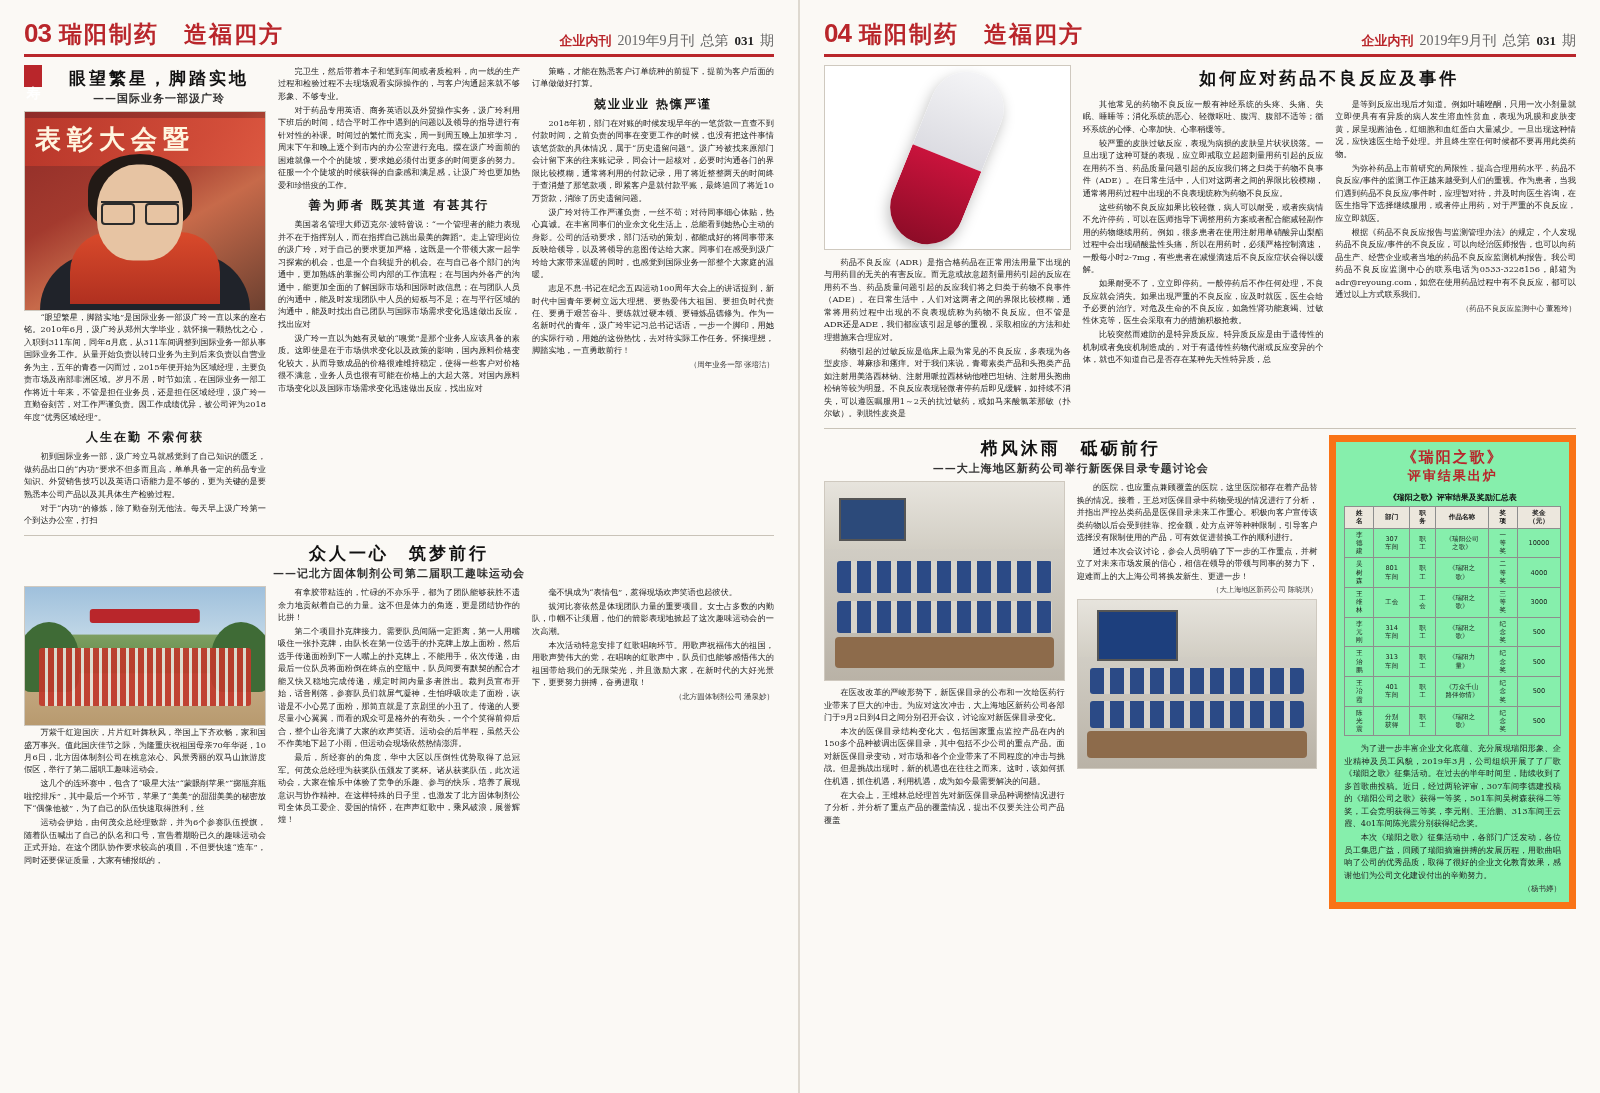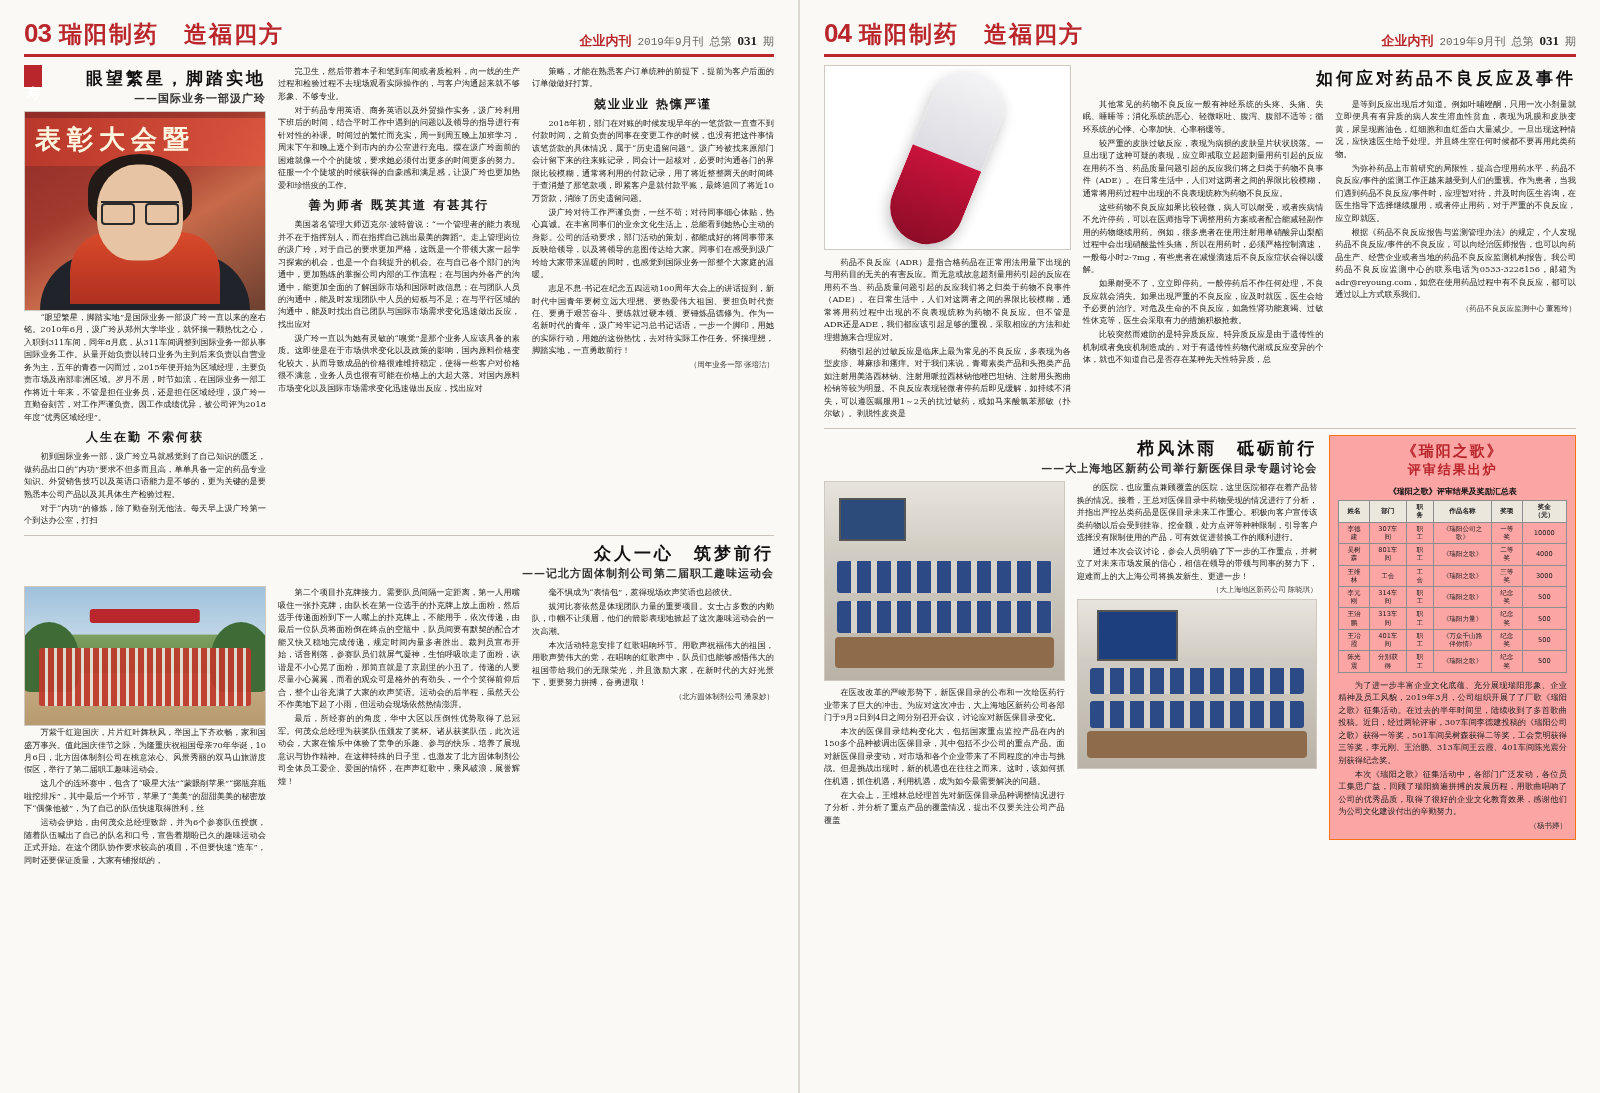--- a/index.html
+++ b/index.html
@@ -27,28 +27,28 @@
   .mh-num {
     font-family:"Liberation Sans", sans-serif;
     font-size:26px; font-weight:bold; color:#b9262b; letter-spacing:-1px;
   }
   .mh-title {
     font-size:23px; font-weight:bold; color:#b9262b;
     font-family:"DejaVu Serif", serif; letter-spacing:2px;
   }
   .mh-right { display:flex; align-items:baseline; gap:6px; font-size:10px; color:#444; }
   .mh-paper { font-weight:bold; color:#b9262b; font-size:13px; }
-  .mh-date { font-size:11px; color:#666;font-family:Liberation Mono, monospace; }
+  .mh-date { font-size:14px; color:#666; }
   .mh-issue { font-size:13px; font-weight:bold; color:#222; }
 
   
   .cols { display:flex; gap:12px; }
   .col { flex:1; }
   .art-title {
-    text-align:right; font-weight:bold; color:#111;
+    text-align:center; font-weight:bold; color:#111;
     font-family:"DejaVu Serif", serif;
   }
   .headline-main { font-size:17px; letter-spacing:3px; margin:2px 0 1px 0; }
   .headline-sub { font-size:11px; color:#333; margin-bottom:5px; letter-spacing:1px; }
   .sect-head {
     text-align:center; font-weight:bold; font-size:12px; margin:6px 0 4px 0;
     font-family:"DejaVu Serif", serif; letter-spacing:2px;
   }
   p.body {
     font-size:8.2px; line-height:1.52; text-align:justify;
@@ -172,21 +172,21 @@
   }
   .ph-meeting .r1 { top:40%; } .ph-meeting .r2 { top:60%; }
 
   .ph-meeting2 { height:170px; }
   .ph-meeting2 .screen { width:34%; height:30%; left:8%; top:6%; background:#1d3f7d; }
 
   .cap-note { font-size:7.4px; text-align:right; color:#444; margin-top:3px; }
 
   
   .boxed {
-    border:1px solid #f97316; padding:6px 8px 8px 8px; background:#fca5a5;
+    border:7px solid #f97316; padding:6px 8px 8px 8px; background:#86efac;
   }
   .boxed .t1 { text-align:center; font-size:15px; font-weight:bold; color:#b9262b; letter-spacing:2px; font-family:"DejaVu Serif", serif;}
   .boxed .t2 { text-align:center; font-size:13px; font-weight:bold; color:#b9262b; letter-spacing:2px; margin-bottom:5px; font-family:"DejaVu Serif", serif;}
 
   table.awards {
     width:100%; border-collapse:collapse; font-size:6.6px;
     font-family:"DejaVu Sans", sans-serif;
   }
   table.awards caption {
     font-size:8px; font-weight:bold; padding:2px 0 3px 0; color:#111;
@@ -278,20 +278,21 @@
           <div class="tree-l"></div>
           <div class="tree-r"></div>
           <div class="crowd"></div>
         </div>
         <p class="body">万紫千红迎国庆，片片红叶舞秋风，举国上下齐欢畅，家和国盛万事兴。值此国庆佳节之际，为隆重庆祝祖国母亲70年华诞，10月6日，北方固体制剂公司在桃意浓心、风景秀丽的双马山旅游度假区，举行了第二届职工趣味运动会。</p>
         <p class="body">这几个的连环赛中，包含了“吸星大法”“蒙眼削苹果”“掷瓶弃瓶啦挖排斥”，其中最后一个环节，苹果了“美美”的甜甜美美的秘密放下“偶像他被”，为了自己的队伍快速取得胜利，丝</p>
         <p class="body">运动会伊始，由何茂众总经理致辞，并为6个参赛队伍授旗，随着队伍喊出了自己的队名和口号，宣告着期盼已久的趣味运动会正式开始。在这个团队协作要求较高的项目，不但要快速“造车”，同时还要保证质量，大家有铺报纸的，</p>
       </div>
 
       <div class="col">
+        <p class="body">有拿胶带粘连的，忙碌的不亦乐乎，都为了团队能够获胜不遗余力地贡献着自己的力量。这不但是体力的角逐，更是团结协作的比拼！</p>
         <p class="body">第二个项目扑克牌接力。需要队员间隔一定距离，第一人用嘴吸住一张扑克牌，由队长在第一位选手的扑克牌上放上面粉，然后选手传递面粉到下一人嘴上的扑克牌上，不能用手，依次传递，由最后一位队员将面粉倒在终点的空瓶中，队员间要有默契的配合才能又快又稳地完成传递，规定时间内量多者胜出。裁判员宣布开始，话音刚落，参赛队员们就屏气凝神，生怕呼吸吹走了面粉，诙谐是不小心晃了面粉，那简直就是了京剧里的小丑了。传递的人要尽量小心翼翼，而看的观众可是格外的有劲头，一个个笑得前仰后合，整个山谷充满了大家的欢声笑语。运动会的后半程，虽然天公不作美地下起了小雨，但运动会现场依然热情澎湃。</p>
         <p class="body">最后，所经赛的的角度，华中大区以压倒性优势取得了总冠军。何茂众总经理为获奖队伍颁发了奖杯。诸从获奖队伍，此次运动会，大家在愉乐中体验了竞争的乐趣、参与的快乐，培养了展现意识与协作精神。在这样特殊的日子里，也激发了北方固体制剂公司全体员工爱企、爱国的情怀，在声声红歌中，乘风破浪，展誉辉煌！</p>
       </div>
 
       <div class="col">
         <p class="body">毫不惧成为“表情包”，惹得现场欢声笑语也起彼伏。</p>
         <p class="body">拔河比赛依然是体现团队力量的重要项目。女士占多数的内勤队，巾帼不让须眉，他们的箭影表现地掀起了这次趣味运动会的一次高潮。</p>
         <p class="body">本次活动特意安排了红歌唱响环节。用歌声祝福伟大的祖国，用歌声赞伟大的党，在唱响的红歌声中，队员们也能够感悟伟大的祖国带给我们的无限荣光，并且激励大家，在新时代的大好光景下，更要努力拼搏，奋勇进取！</p>
         <div class="byline">（北方固体制剂公司 潘泉妙）</div>
       </div>

